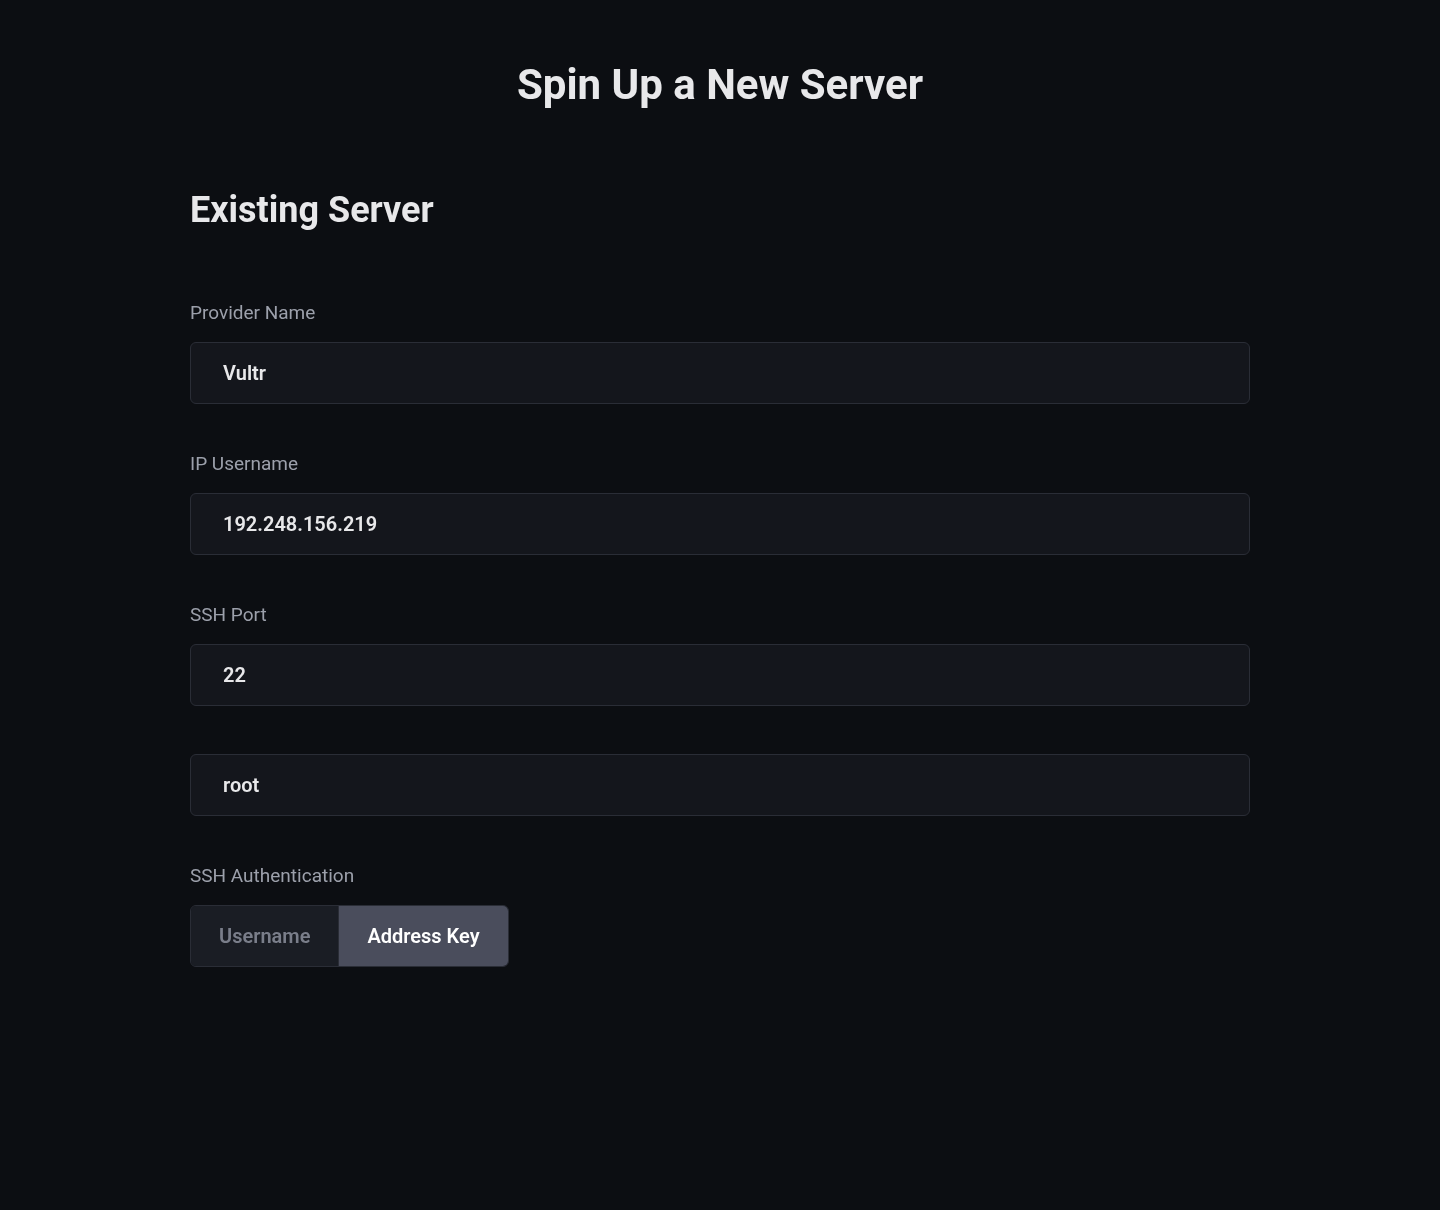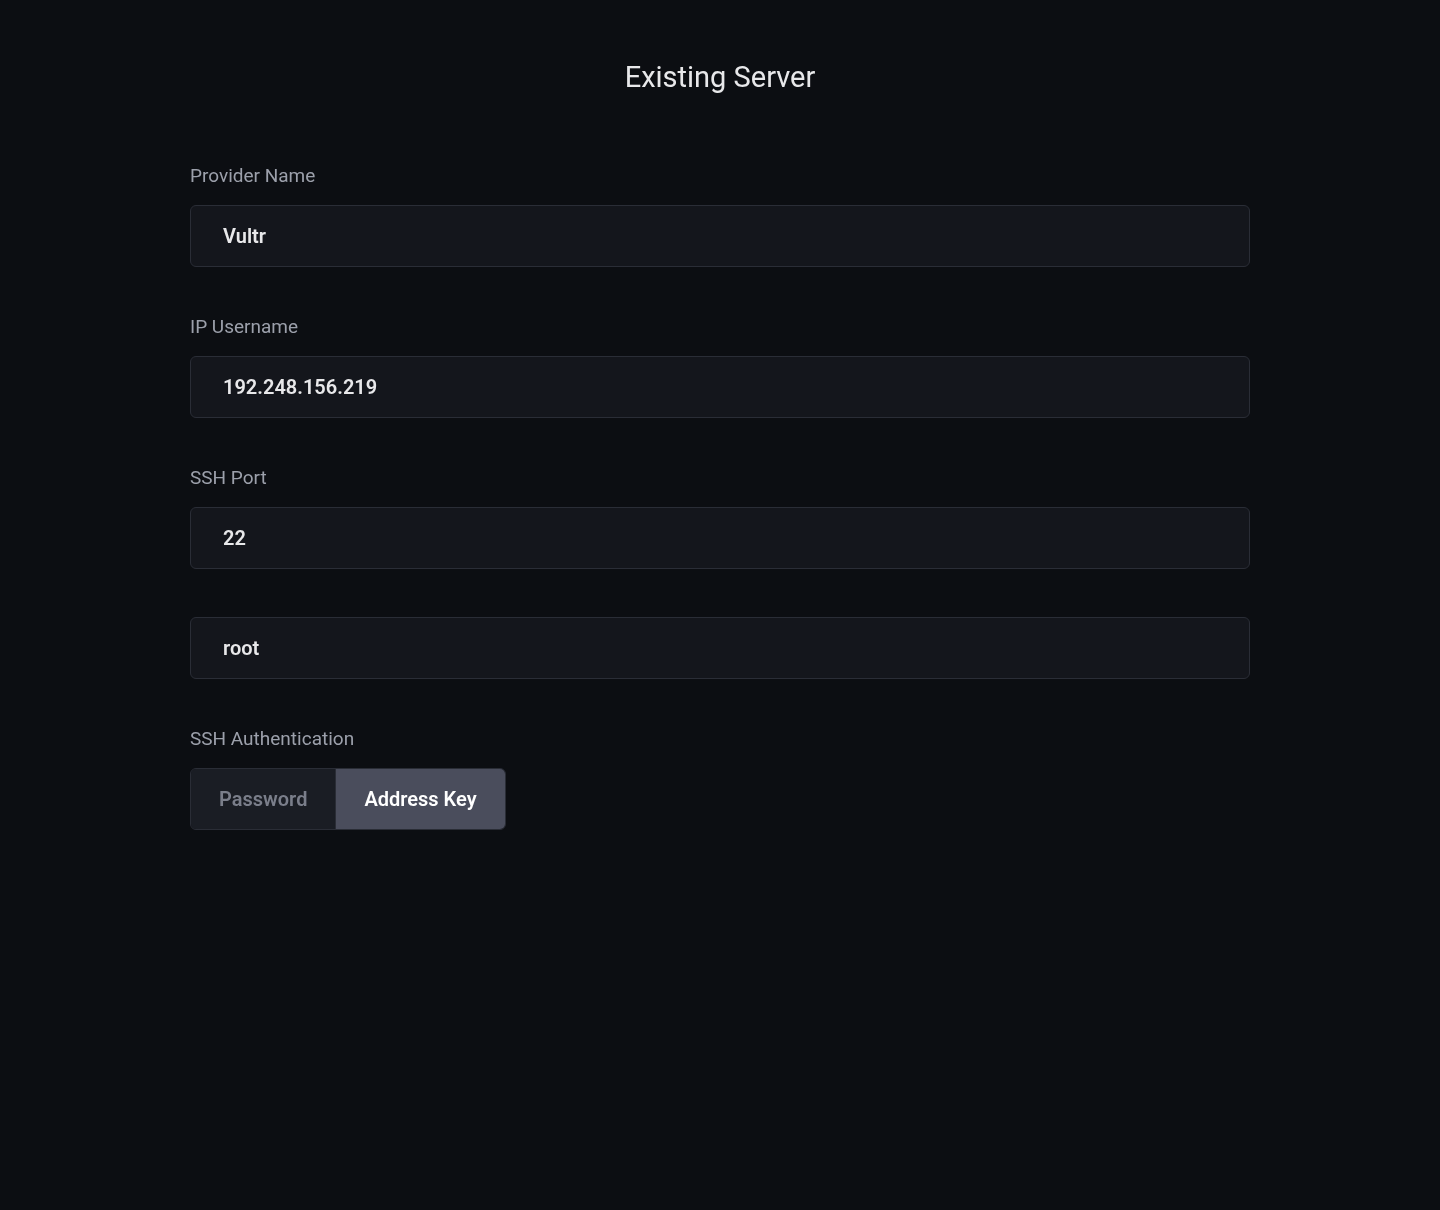--- a/index.html
+++ b/index.html
@@ -21,23 +21,23 @@
       padding: 0 10px;
     }
     .page-title {
       font-size: 42px;
       font-weight: 700;
       text-align: center;
       color: #e8e8ea;
       margin-bottom: 80px;
     }
     .section-title {
-      font-size: 29px;
-      font-weight: 400;
-      text-align: center;
+      font-size: 36px;
+      font-weight: 700;
+      text-align: left;
       color: #e8e8ea;
       margin-bottom: 70px;
     }
     .form-group {
       margin-bottom: 48px;
     }
     .form-label {
       display: block;
       font-size: 19px;
       color: #9ca0ab;
@@ -78,20 +78,21 @@
       color: #ffffff;
     }
     .toggle-option:first-child {
       border-right: 1px solid #2a2d36;
     }
   </style>
 </head>
 <body>
 
 <div class="container">
+  <h1 class="page-title">Spin Up a New Server</h1>
   <h2 class="section-title">Existing Server</h2>
 
   <div class="form-group">
     <label class="form-label">Provider Name</label>
     <input type="text" class="form-input" value="Vultr" style="">
   </div>
 
   <div class="form-group">
     <label class="form-label">IP Username</label>
     <input type="text" class="form-input" value="192.248.156.219" style="">
@@ -102,17 +103,17 @@
     <input type="text" class="form-input" value="22" style="">
   </div>
 
   <div class="form-group">
     <input type="text" class="form-input" value="root" style="">
   </div>
 
   <div class="form-group">
     <label class="form-label">SSH Authentication</label>
     <div class="toggle-group">
-      <button class="toggle-option">Password</button>
+      <button class="toggle-option">Username</button>
       <button class="toggle-option active">Address Key</button>
     </div>
   </div>
 </div>
 
 </body></html>

